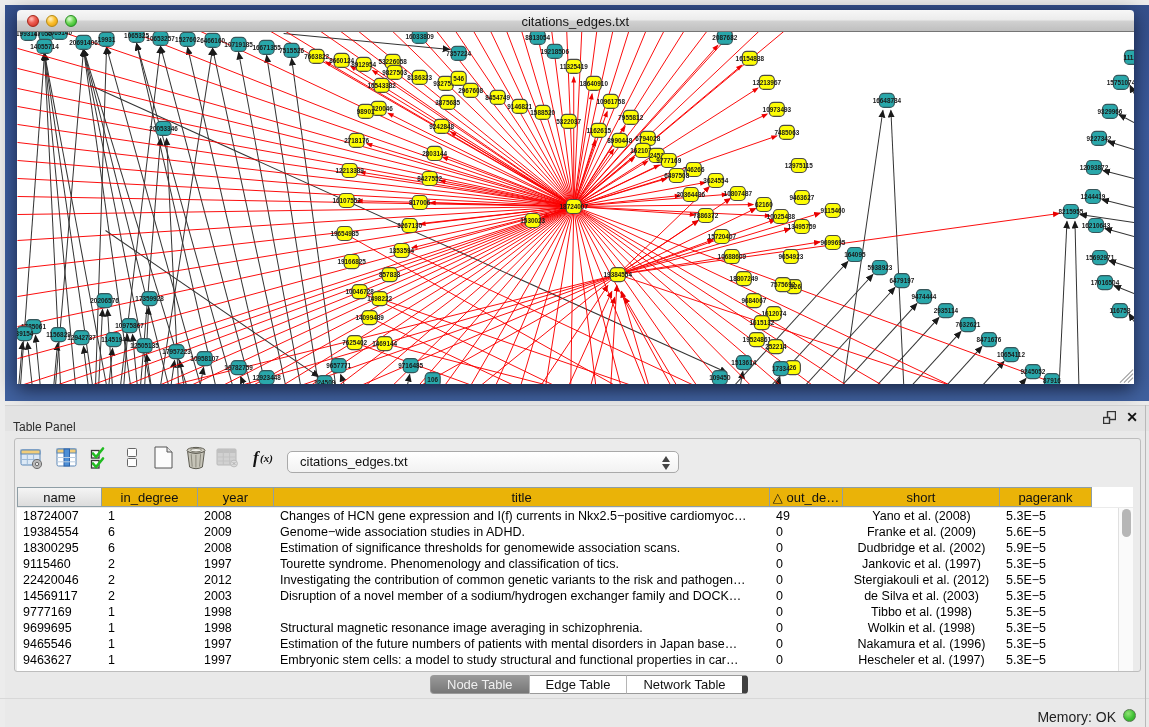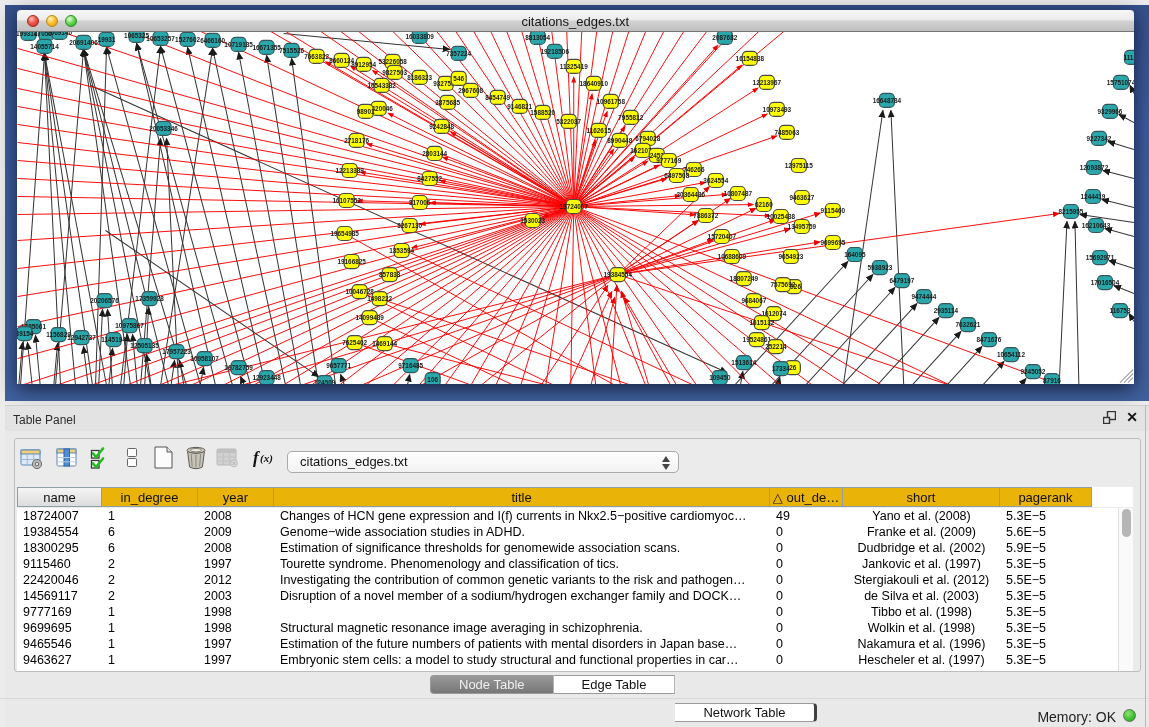--- a/index.html
+++ b/index.html
@@ -12,21 +12,21 @@
   border-bottom:1px solid #757575; border-radius:4px 4px 0 0; }
 #titlebar .title { position:absolute; left:0; right:0; top:4px; text-align:center;
   font-size:13px; color:#161616; }
 .tl { position:absolute; top:4.5px; width:12.5px; height:12.5px; border-radius:50%; }
 #tl-r { left:10px; background:radial-gradient(circle at 35% 30%, #ffb0a8 8%, #ee6156 40%, #d93d30 75%, #b5271c 100%); border:0.5px solid #a32519;}
 #tl-y { left:29px; background:radial-gradient(circle at 35% 30%, #ffeab0 8%, #fbc12f 45%, #eba417 80%, #c98a10 100%); border:0.5px solid #b68a14;}
 #tl-g { left:48px; background:radial-gradient(circle at 35% 30%, #d2f8c8 8%, #6fd857 45%, #35bb2e 80%, #23981f 100%); border:0.5px solid #2a8d24;}
 #graph { position:absolute; left:0; top:22px; width:1117.5px; height:352px; background:#ffffff; overflow:hidden; }
 #tp-bar { position:absolute; left:5px; top:405px; width:1144px; height:26px; background:#e3e3e3;
   border-top:1px solid #cfcfcf; }
-#tp-bar .t { position:absolute; left:8px; top:7px; font-size:12px; color:#2c2c2c; }
+#tp-bar .t { position:absolute; left:8px; top:14px; font-size:12px; color:#2c2c2c; }
 #panel { position:absolute; left:5px; top:431px; width:1144px; height:296px; background:#e9e9e9; }
 #inner { position:absolute; left:9px; top:7px; width:1127px; height:234px; background:#ebebeb;
   border:1px solid #bdbdbd; border-radius:3px; }
 #combo { position:absolute; left:287px; top:451px; width:392px; height:22px; background:linear-gradient(180deg,#ffffff,#f2f2f2);
   border:1px solid #a9a9a9; border-radius:5px; font-size:13px; color:#111; line-height:20px; padding-left:12px; }
 #combo .arr { position:absolute; right:7px; top:3px; width:9px; height:16px; }
 #combo .arr b { position:absolute; left:0; width:0; height:0; border-left:4.5px solid transparent; border-right:4.5px solid transparent; }
 #combo .arr .up { top:1px; border-bottom:6px solid #444; }
 #combo .arr .dn { bottom:1px; border-top:6px solid #444; }
 #thead { position:absolute; left:17px; top:487px; width:988px; height:20px; font-size:13px; color:#111; background:#fff; }
@@ -41,23 +41,23 @@
 #tbody { position:absolute; left:17px; top:508px; width:1101px; height:163px; background:#fff; overflow:hidden; font-size:12.5px; color:#000; }
 .tr { position:relative; height:16px; line-height:16px; white-space:nowrap; }
 .tr span { position:absolute; top:0; overflow:hidden; }
 .c0 { left:6px; width:79px; } .c1 { left:91px; width:90px; } .c2 { left:187px; width:70px; }
 .c3 { left:263px; width:490px; } .c4 { left:759px; width:67px; } .c5 { left:826px; width:157px; text-align:center; }
 .c6 { left:989px; width:86px; }
 #vscroll { position:absolute; left:1118px; top:508px; width:15px; height:163px; background:#fafafa; border-left:1px solid #e0e0e0;}
 #vthumb { position:absolute; left:3px; top:1px; width:9px; height:28px; border-radius:5px; background:#b6b6b6; }
 #whitegut { position:absolute; left:1092px; top:487px; width:41px; height:20px; background:#fff; border-top:1px solid #fff; }
 #tabs { position:absolute; left:430px; top:675px; height:19px; font-size:13px; }
-.seg { float:left; height:19px; line-height:18px; padding:0 28px; background:#fff; color:#111; border-top:1px solid #9a9a9a; border-bottom:1px solid #9a9a9a; border-right:1px solid #b5b5b5; }
+.seg { float:left; height:19px; line-height:18px; padding:0 16px; background:#fff; color:#111; border-top:1px solid #9a9a9a; border-bottom:1px solid #9a9a9a; border-right:1px solid #b5b5b5; }
 .seg.first { border-radius:4px 0 0 4px; border-left:1px solid #9a9a9a; background:linear-gradient(180deg,#999,#777); color:#f0f0f0; }
-.seg.last { border-radius:0 4px 4px 0; border-right:3px solid #404040;margin-top:28px; }
+.seg.last { border-radius:0 4px 4px 0; border-right:6px solid #404040; }
 #status { position:absolute; left:0; top:698px; width:1149px; height:29px; border-top:1px solid #d8d8d8; }
 #status .m { position:absolute; right:33px; top:10px; font-size:14px; color:#222; }
 #status .g { position:absolute; right:13px; top:10px; width:13px; height:13px; border-radius:50%;
   background:radial-gradient(circle at 38% 32%, #8ae06f 5%, #3fc235 55%, #2ca023 100%); border:1px solid #57784f; }
 #floatic { position:absolute; right:33px; top:411px; width:13px; height:13px; }
 #closeic { position:absolute; right:11px; top:409px; font-size:14px; font-weight:bold; color:#111; }
 #rightline { position:absolute; right:3px; top:405px; width:1px; height:322px; background:#b9b9b9; }
 </style></head><body>
 <div id="root">
   <div id="desk">

